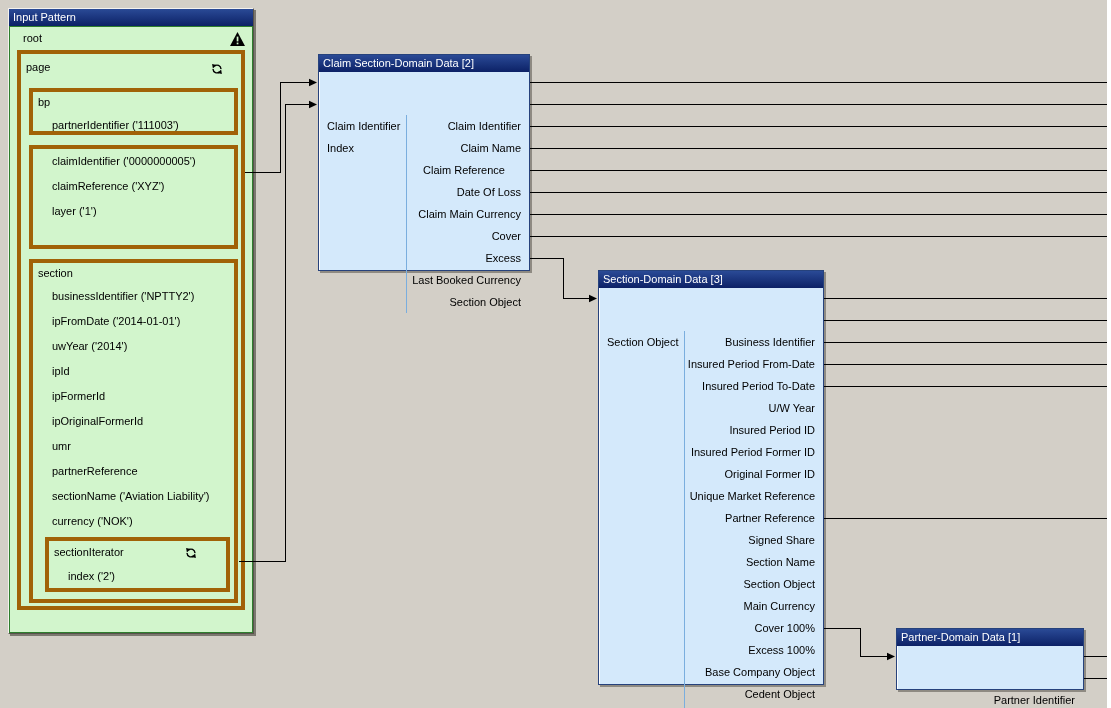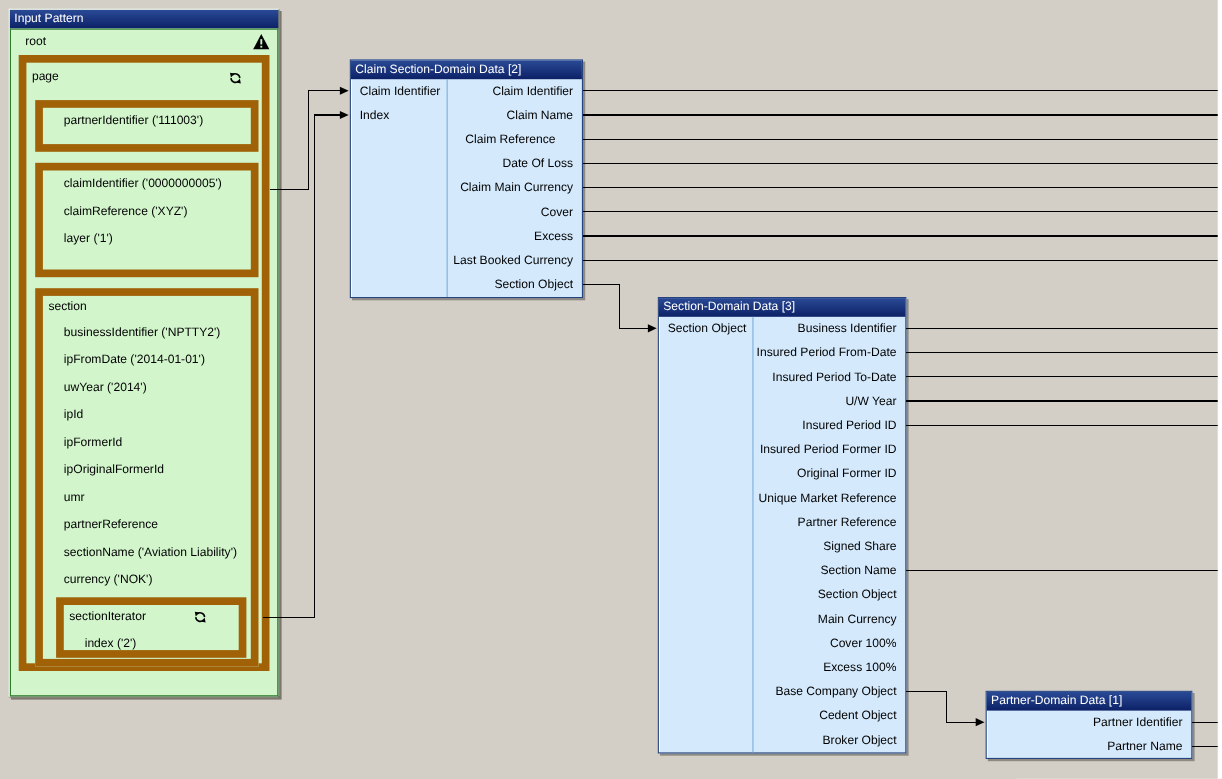--- a/index.html
+++ b/index.html
@@ -21,21 +21,21 @@
     height:17px;line-height:17px;padding-left:4px;
     background:linear-gradient(180deg,#2a4a96,#0c2166);
     color:#fff;white-space:nowrap;overflow:hidden;
   }
   .ip-content{
     position:absolute;left:0;top:17px;right:0;bottom:0;
     background:#d2f5cc;border:1px solid #2d7d2d;box-sizing:border-box;
   }
   .ip-root-row{position:relative;height:23px;line-height:23px;padding-left:13px;}
   .warn{position:absolute;right:7px;top:4px;width:15px;height:14px;}
-  .gbox{border:7px solid #a16207;box-sizing:border-box;background:#d2f5cc;}
+  .gbox{border:4px solid #a16207;box-sizing:border-box;background:#d2f5cc;}
   .gbox-page{margin:0 7px;height:560px;}
   .ghead{position:relative;height:26px;line-height:26px;padding-left:5px;}
   .iter{position:absolute;width:14px;height:14px;top:5px;}
   .iter-page{right:17px;}
   .iter-si{right:28px;top:4px;}
   .gbox-bp{margin:8px 3px 0 8px;height:47px;}
   .gbox-claim{margin:10px 3px 0 8px;height:104px;}
   .gbox-section{margin:10px 3px 0 8px;height:344px;}
   .glabel{height:21px;line-height:21px;padding-left:5px;}
   .gfield{height:25px;line-height:25px;padding-left:19px;white-space:nowrap;}
@@ -47,21 +47,21 @@
     position:absolute;box-sizing:border-box;
     background:#d4e9fb;border:1px solid #26427c;
     box-shadow:2px 2px 0 #8e8a82, inset 1px 1px 0 rgba(255,255,255,.9);
   }
   .fbox-title{
     height:17px;line-height:17px;padding-left:4px;
     background:linear-gradient(180deg,#2a4a96,#0c2166);
     color:#fff;white-space:nowrap;overflow:hidden;
   }
   .fbox-body{position:absolute;left:0;top:17px;right:0;bottom:0;display:flex;}
-  .fcol{position:relative;height:100%;box-sizing:border-box;}
+  .fcol{position:relative;height:100%;box-sizing:border-box;margin-top:43px;}
   .fcol-left{border-right:1px solid #7aaede;}
   .fcol-right{flex:1;}
   .row{position:absolute;left:0;right:0;height:22px;line-height:22px;white-space:nowrap;}
   .row.in{padding-left:8px;text-align:left;}
   .row.out{padding-right:8px;text-align:right;}
   
   .wires{position:absolute;left:0;top:0;width:1111px;height:708px;z-index:5;pointer-events:none;}
 </style>
 </head>
 <body>
@@ -89,20 +89,21 @@
             <svg width="14" height="14" viewBox="0 0 14 14">
                 <path d="M11 7 A4 4 0 0 0 4.4 4.1" stroke="#000" stroke-width="1.4" fill="none"></path>
                 <polygon points="2.1,2.1 6.4,2.9 2.9,6.4" fill="#000"></polygon>
                 <path d="M3 7 A4 4 0 0 0 9.6 9.9" stroke="#000" stroke-width="1.4" fill="none"></path>
                 <polygon points="11.9,11.9 7.6,11.1 11.1,7.6" fill="#000"></polygon>
               </svg>
           </span>
         </div>
 
         <div class="gbox gbox-bp">
+          <div class="glabel">bp</div>
           <div class="gfield">partnerIdentifier ('111003')</div>
         </div>
 
         <div class="gbox gbox-claim">
           <div class="gfield">claimIdentifier ('0000000005')</div>
           <div class="gfield">claimReference ('XYZ')</div>
           <div class="gfield">layer ('1')</div>
         </div>
 
         <div class="gbox gbox-section">

